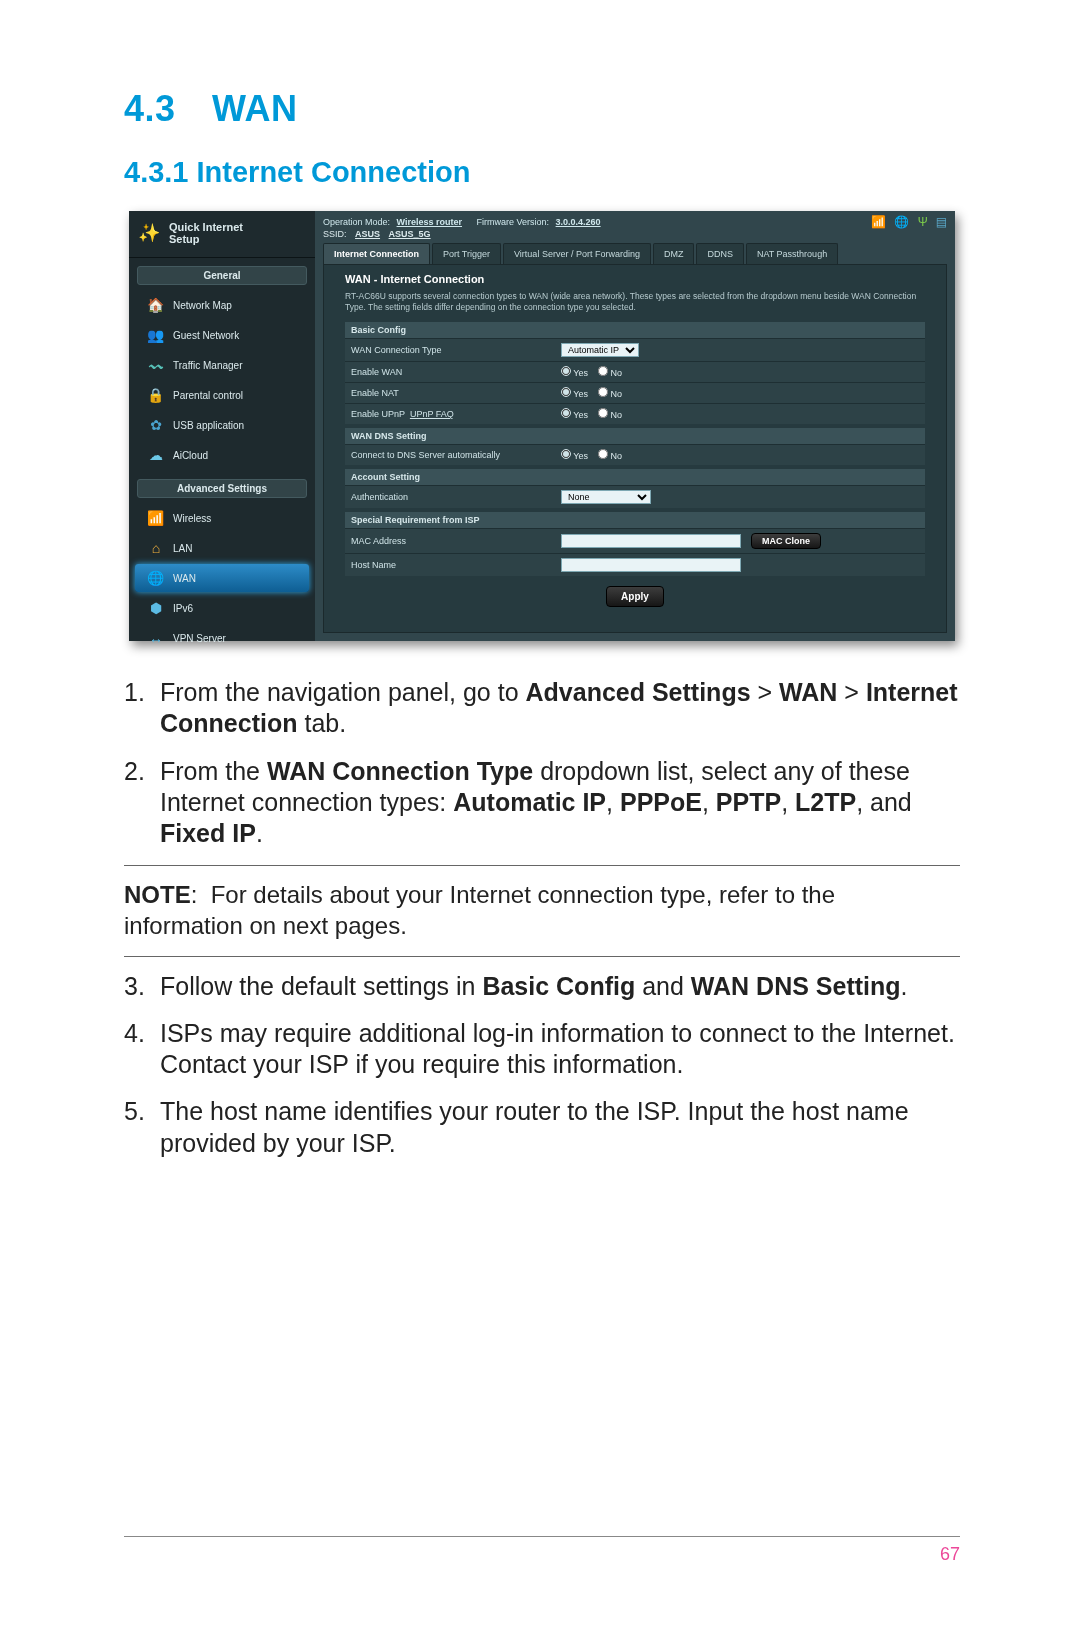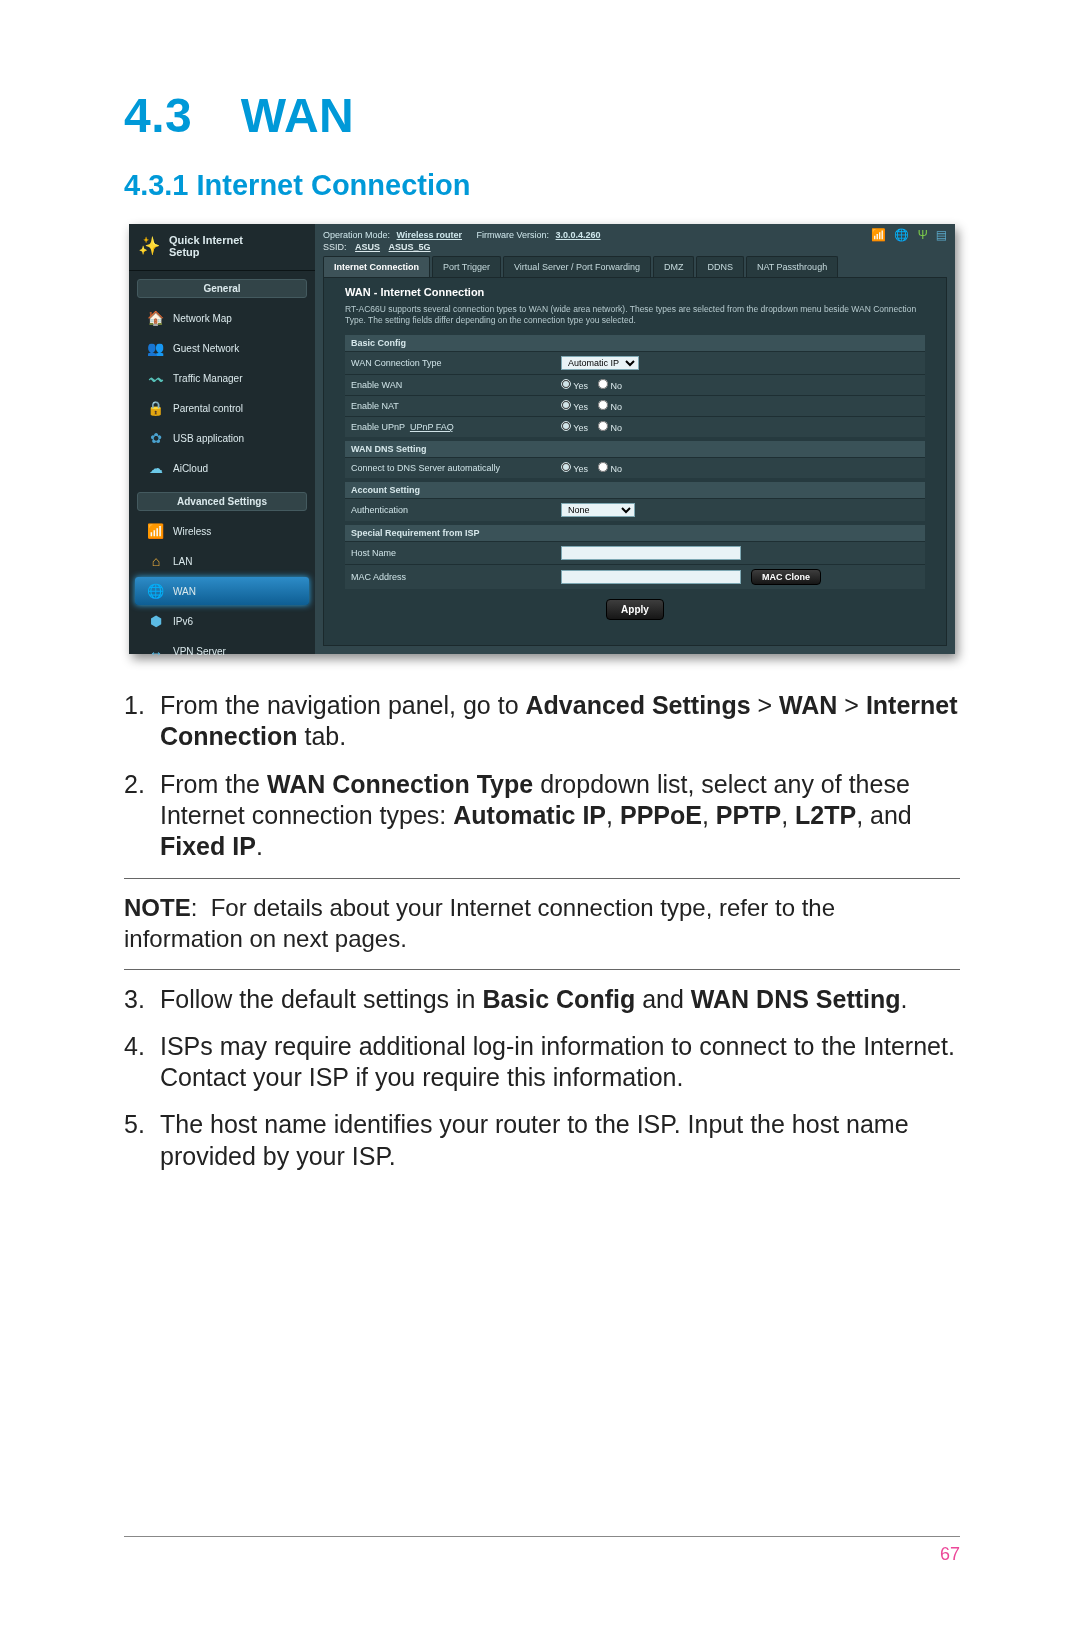--- a/index.html
+++ b/index.html
@@ -5,21 +5,21 @@
   * { margin: 0; padding: 0; box-sizing: border-box; }
   html, body { width: 1080px; background: #fff; font-family: "Segoe UI", "Myriad Pro", Arial, sans-serif; color: #222; }
   .page {
     width: 1080px;
     min-height: 1627px;
     padding: 88px 120px 60px 124px;
     position: relative;
   }
   .h1 {
     color: #0099d8;
-    font-size: 48px;
+    font-size: 36px;
     font-weight: 700;
     margin-bottom: 26px;
     letter-spacing: 0.5px;
   }
   .h2 {
     color: #0099d8;
     font-size: 29px;
     font-weight: 700;
     margin-bottom: 22px;
   }
@@ -382,39 +382,39 @@
             <div class="ctl radio-pair">
               <label><input type="radio" checked="" style=""> <span>Yes</span></label>
               <label><input type="radio" style=""> <span>No</span></label>
             </div>
           </div>
 
           <div class="sect-bar">Account Setting</div>
           <div class="row">
             <div class="lbl">Authentication</div>
             <div class="ctl">
-              <select class="mini" style="width:74px">
+              <select class="mini" style="width:90px">
                 <option>None</option>
               </select>
             </div>
           </div>
 
           <div class="sect-bar">Special Requirement from ISP</div>
+          <div class="row">
+            <div class="lbl">MAC Address</div>
+            <div class="ctl">
+              <input class="txtin" style="">
+              <button class="btn" style="padding:2px 10px;font-size:9px">MAC Clone</button>
+            </div>
+          </div>
           <div class="row">
             <div class="lbl">Host Name</div>
             <div class="ctl">
                 <input class="txtin" style="">
               </div>
-          </div>
-          <div class="row">
-            <div class="lbl">MAC Address</div>
-            <div class="ctl">
-              <input class="txtin" style="">
-              <button class="btn" style="padding:2px 10px;font-size:9px">MAC Clone</button>
-            </div>
           </div>
 
           <div class="apply-wrap">
             <button class="btn">Apply</button>
           </div>
         </div>
       </div>
     </div>
   </div>
 

